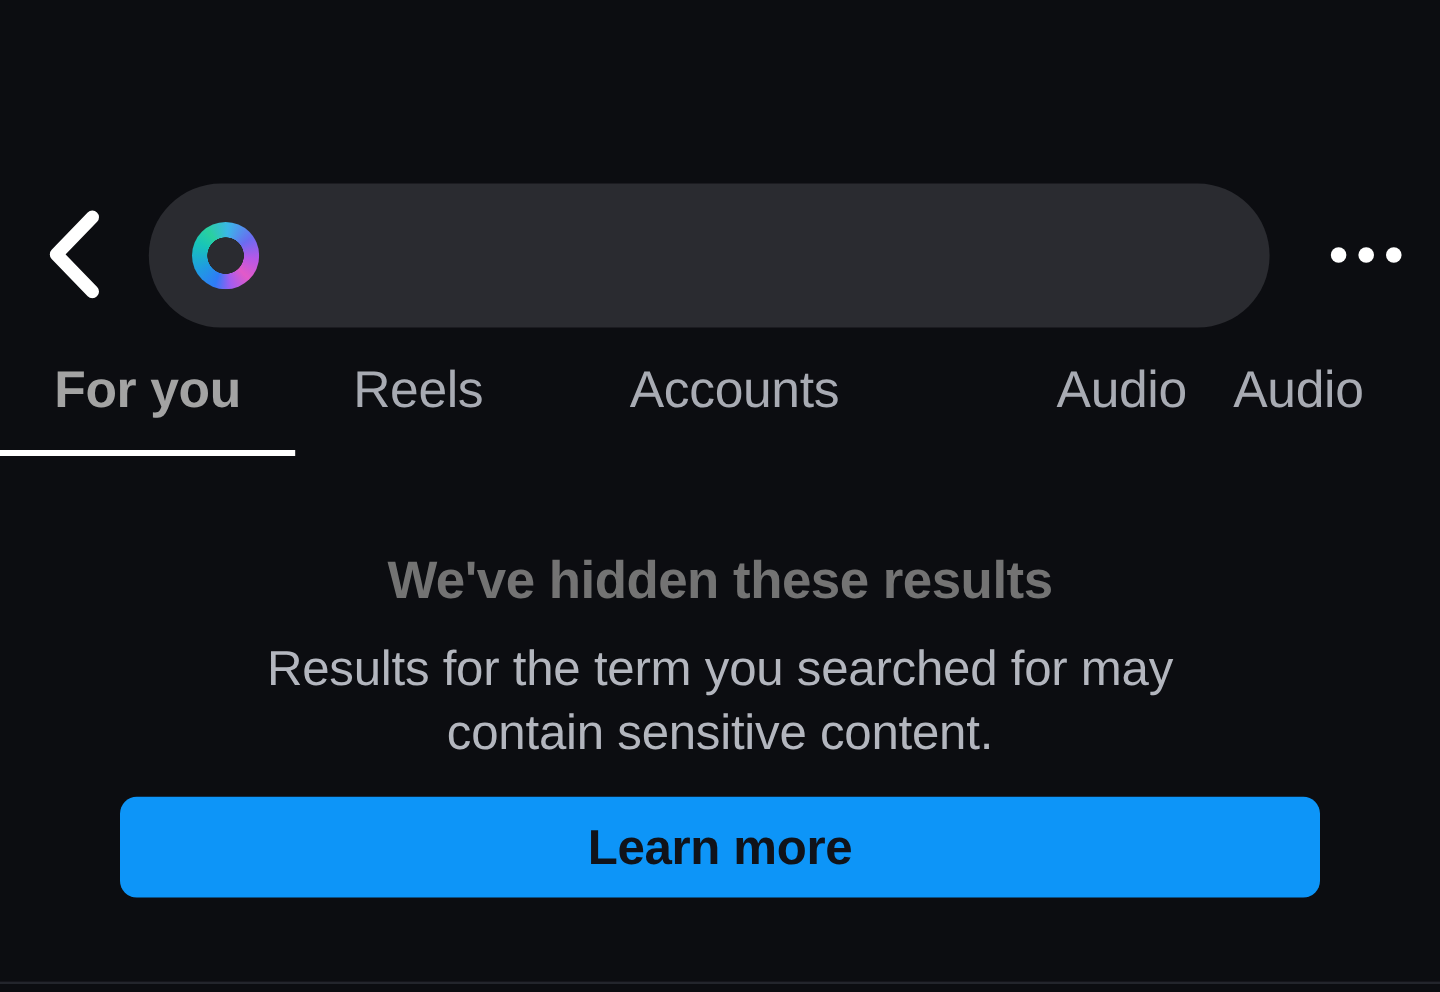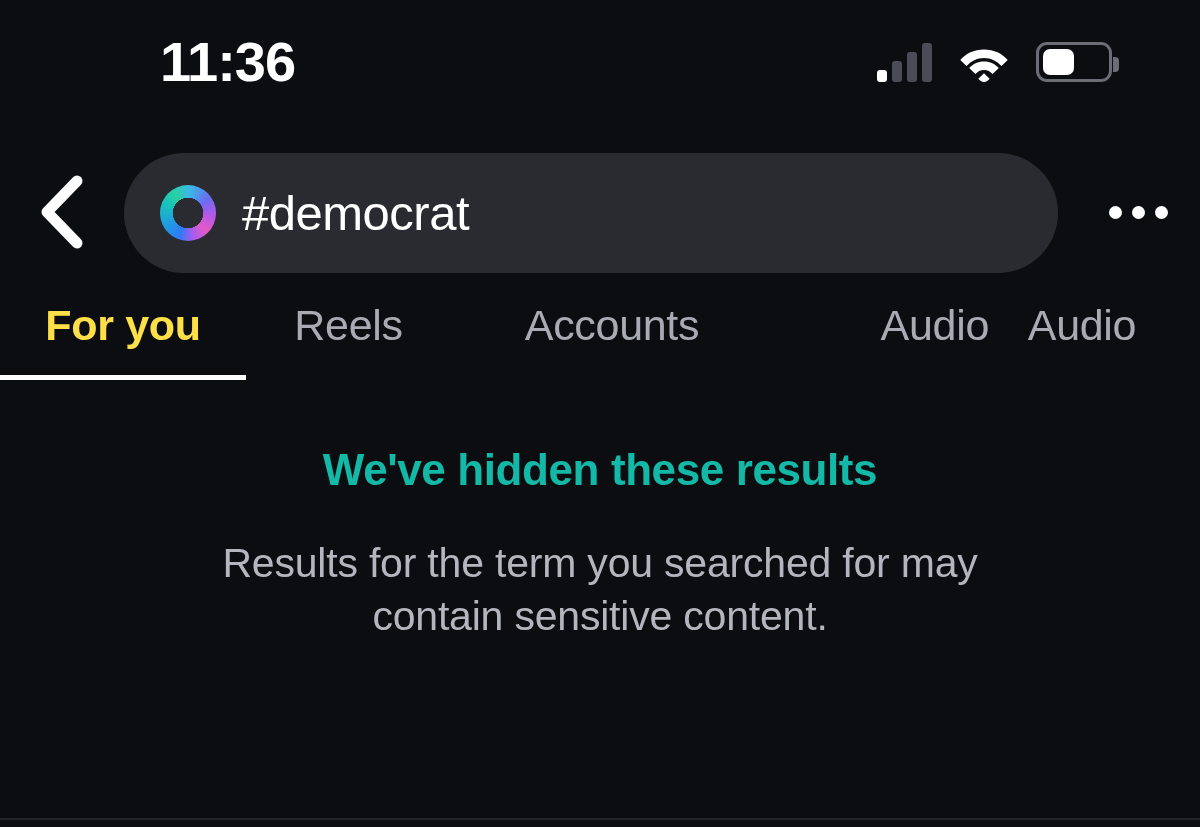--- a/index.html
+++ b/index.html
@@ -202,21 +202,21 @@
     cursor: pointer;
     flex: 0 0 auto;
   }
   .tab-label {
     font-size: 43px;
     color: #a8abb3;
     letter-spacing: -0.3px;
     line-height: 1;
   }
   .tab.active .tab-label {
-    color: #fde047;
+    color: #a3a3a3;
     font-weight: 700;
   }
   .tab.active::after {
     content: "";
     position: absolute;
     left: 0;
     right: 0;
     bottom: 5px;
     height: 5px;
     background: #ffffff;
@@ -226,27 +226,27 @@
   .notice {
     position: absolute;
     top: 440px;
     left: 0;
     width: 1200px;
     text-align: center;
   }
   .notice-title {
     font-size: 44px;
     font-weight: 700;
-    color: #14b8a6;
+    color: #737373;
     letter-spacing: -0.4px;
-    margin: 4px;
+    margin: 18px;
     line-height: 1.2;
   }
   .notice-body {
-    margin: 40px auto 0;
+    margin: 20px auto 0;
     width: 880px;
     font-size: 41px;
     color: #b3b6be;
     line-height: 1.3;
     letter-spacing: -0.2px;
   }
 
   .learn-more-btn {
     position: absolute;
     left: 100px;
@@ -274,56 +274,31 @@
     width: 1200px;
     height: 2px;
     background: #23252c;
   }
 </style>
 </head>
 <body>
 
 <div class="phone">
 
-  <div class="status-bar">
-    <div class="status-time">11:36</div>
-
-    <div class="status-right">
-
-      <div class="cellular">
-        <div class="bar b1 on"></div>
-        <div class="bar b2"></div>
-        <div class="bar b3"></div>
-        <div class="bar b4"></div>
-      </div>
-
-      <svg class="wifi" viewBox="0 0 52 40">
-        <path d="M26 7.5C16.2 7.5 7.6 11.6 2.3 18 L8.5 24.1 C12.7 19.1 19 15.9 26 15.9 C33 15.9 39.3 19.1 43.5 24.1 L49.7 18 C44.4 11.6 35.8 7.5 26 7.5 Z" fill="#ffffff"></path>
-        <path d="M26 19.4C19.9 19.4 14.5 22 11.2 26 L17.4 32.1 C19.5 29.6 22.6 28 26 28 C29.4 28 32.5 29.6 34.6 32.1 L40.8 26 C37.5 22 32.1 19.4 26 19.4 Z" fill="#ffffff"></path>
-        <path d="M26 31.2 L20.3 36.7 C21.8 38.6 23.8 40 26 40 C28.2 40 30.2 38.6 31.7 36.7 Z" fill="#ffffff"></path>
-      </svg>
-
-      <div class="battery">
-        <div class="battery-fill"></div>
-      </div>
-
-    </div>
-  </div>
 
   <div class="search-row">
 
     <div class="back-btn">
       <svg width="50" height="74" viewBox="0 0 50 74">
         <path d="M40 6 L10 37 L40 68" stroke="#ffffff" stroke-width="11" stroke-linecap="round" stroke-linejoin="round" fill="none"></path>
       </svg>
     </div>
 
     <div class="search-field">
       <div class="ai-ring"></div>
-      <span class="search-text" title="Search">#democrat</span>
     </div>
 
     <div class="more-btn">
       <span class="dot"></span>
       <span class="dot"></span>
       <span class="dot"></span>
     </div>
 
   </div>
 
@@ -346,16 +321,17 @@
     <div class="tab" style="width:120px;justify-content:flex-start;padding-left:22px;">
       <span class="tab-label">P</span>
     </div>
   </div>
 
   <div class="notice">
     <h2 class="notice-title">We've hidden these results</h2>
     <p class="notice-body">Results for the term you searched for may contain sensitive content.</p>
   </div>
 
+  <button class="learn-more-btn">Learn more</button>
 
   <div class="bottom-divider"></div>
 
 </div>
 
 </body></html>

